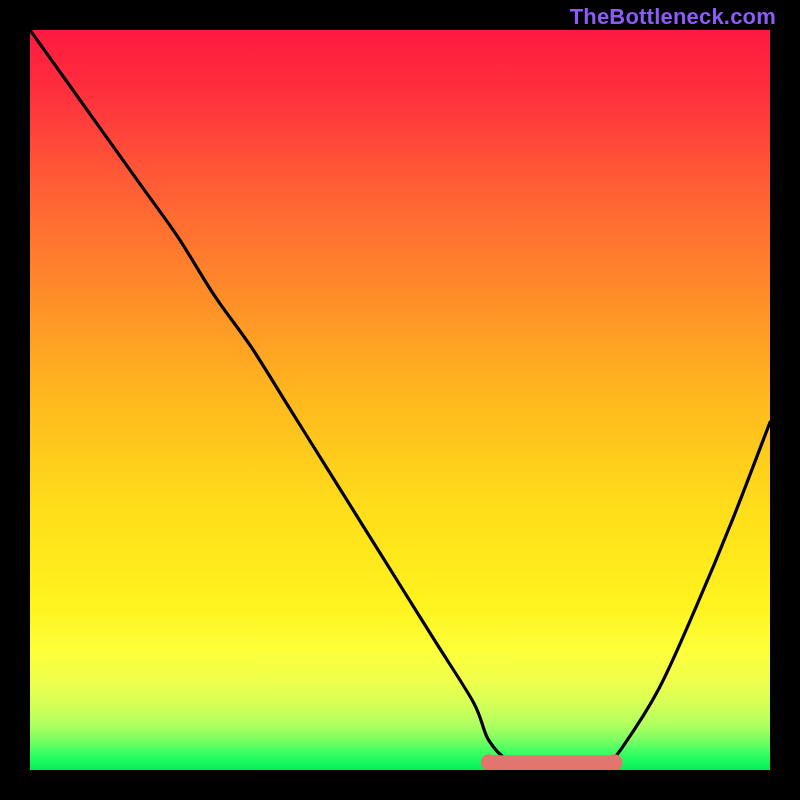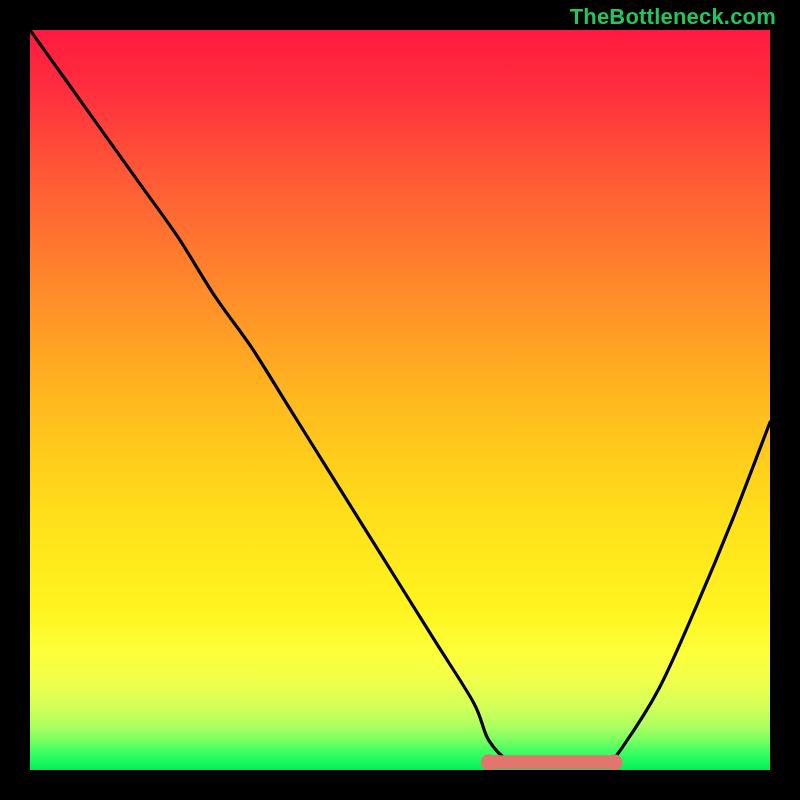--- a/index.html
+++ b/index.html
@@ -35,21 +35,21 @@
     position: absolute;
     left: 0;
     top: 0;
     width: 100%;
     height: 100%;
   }
   .watermark {
     position: absolute;
     top: 4px;
     right: 24px;
-    color: #22c55e;
+    color: #8b5cf6;
     font-family: Arial, Helvetica, sans-serif;
     font-size: 22px;
     font-weight: 600;
     letter-spacing: 0.2px;
     margin-left: 21px;
   }
 </style>
 </head>
 <body>
 

